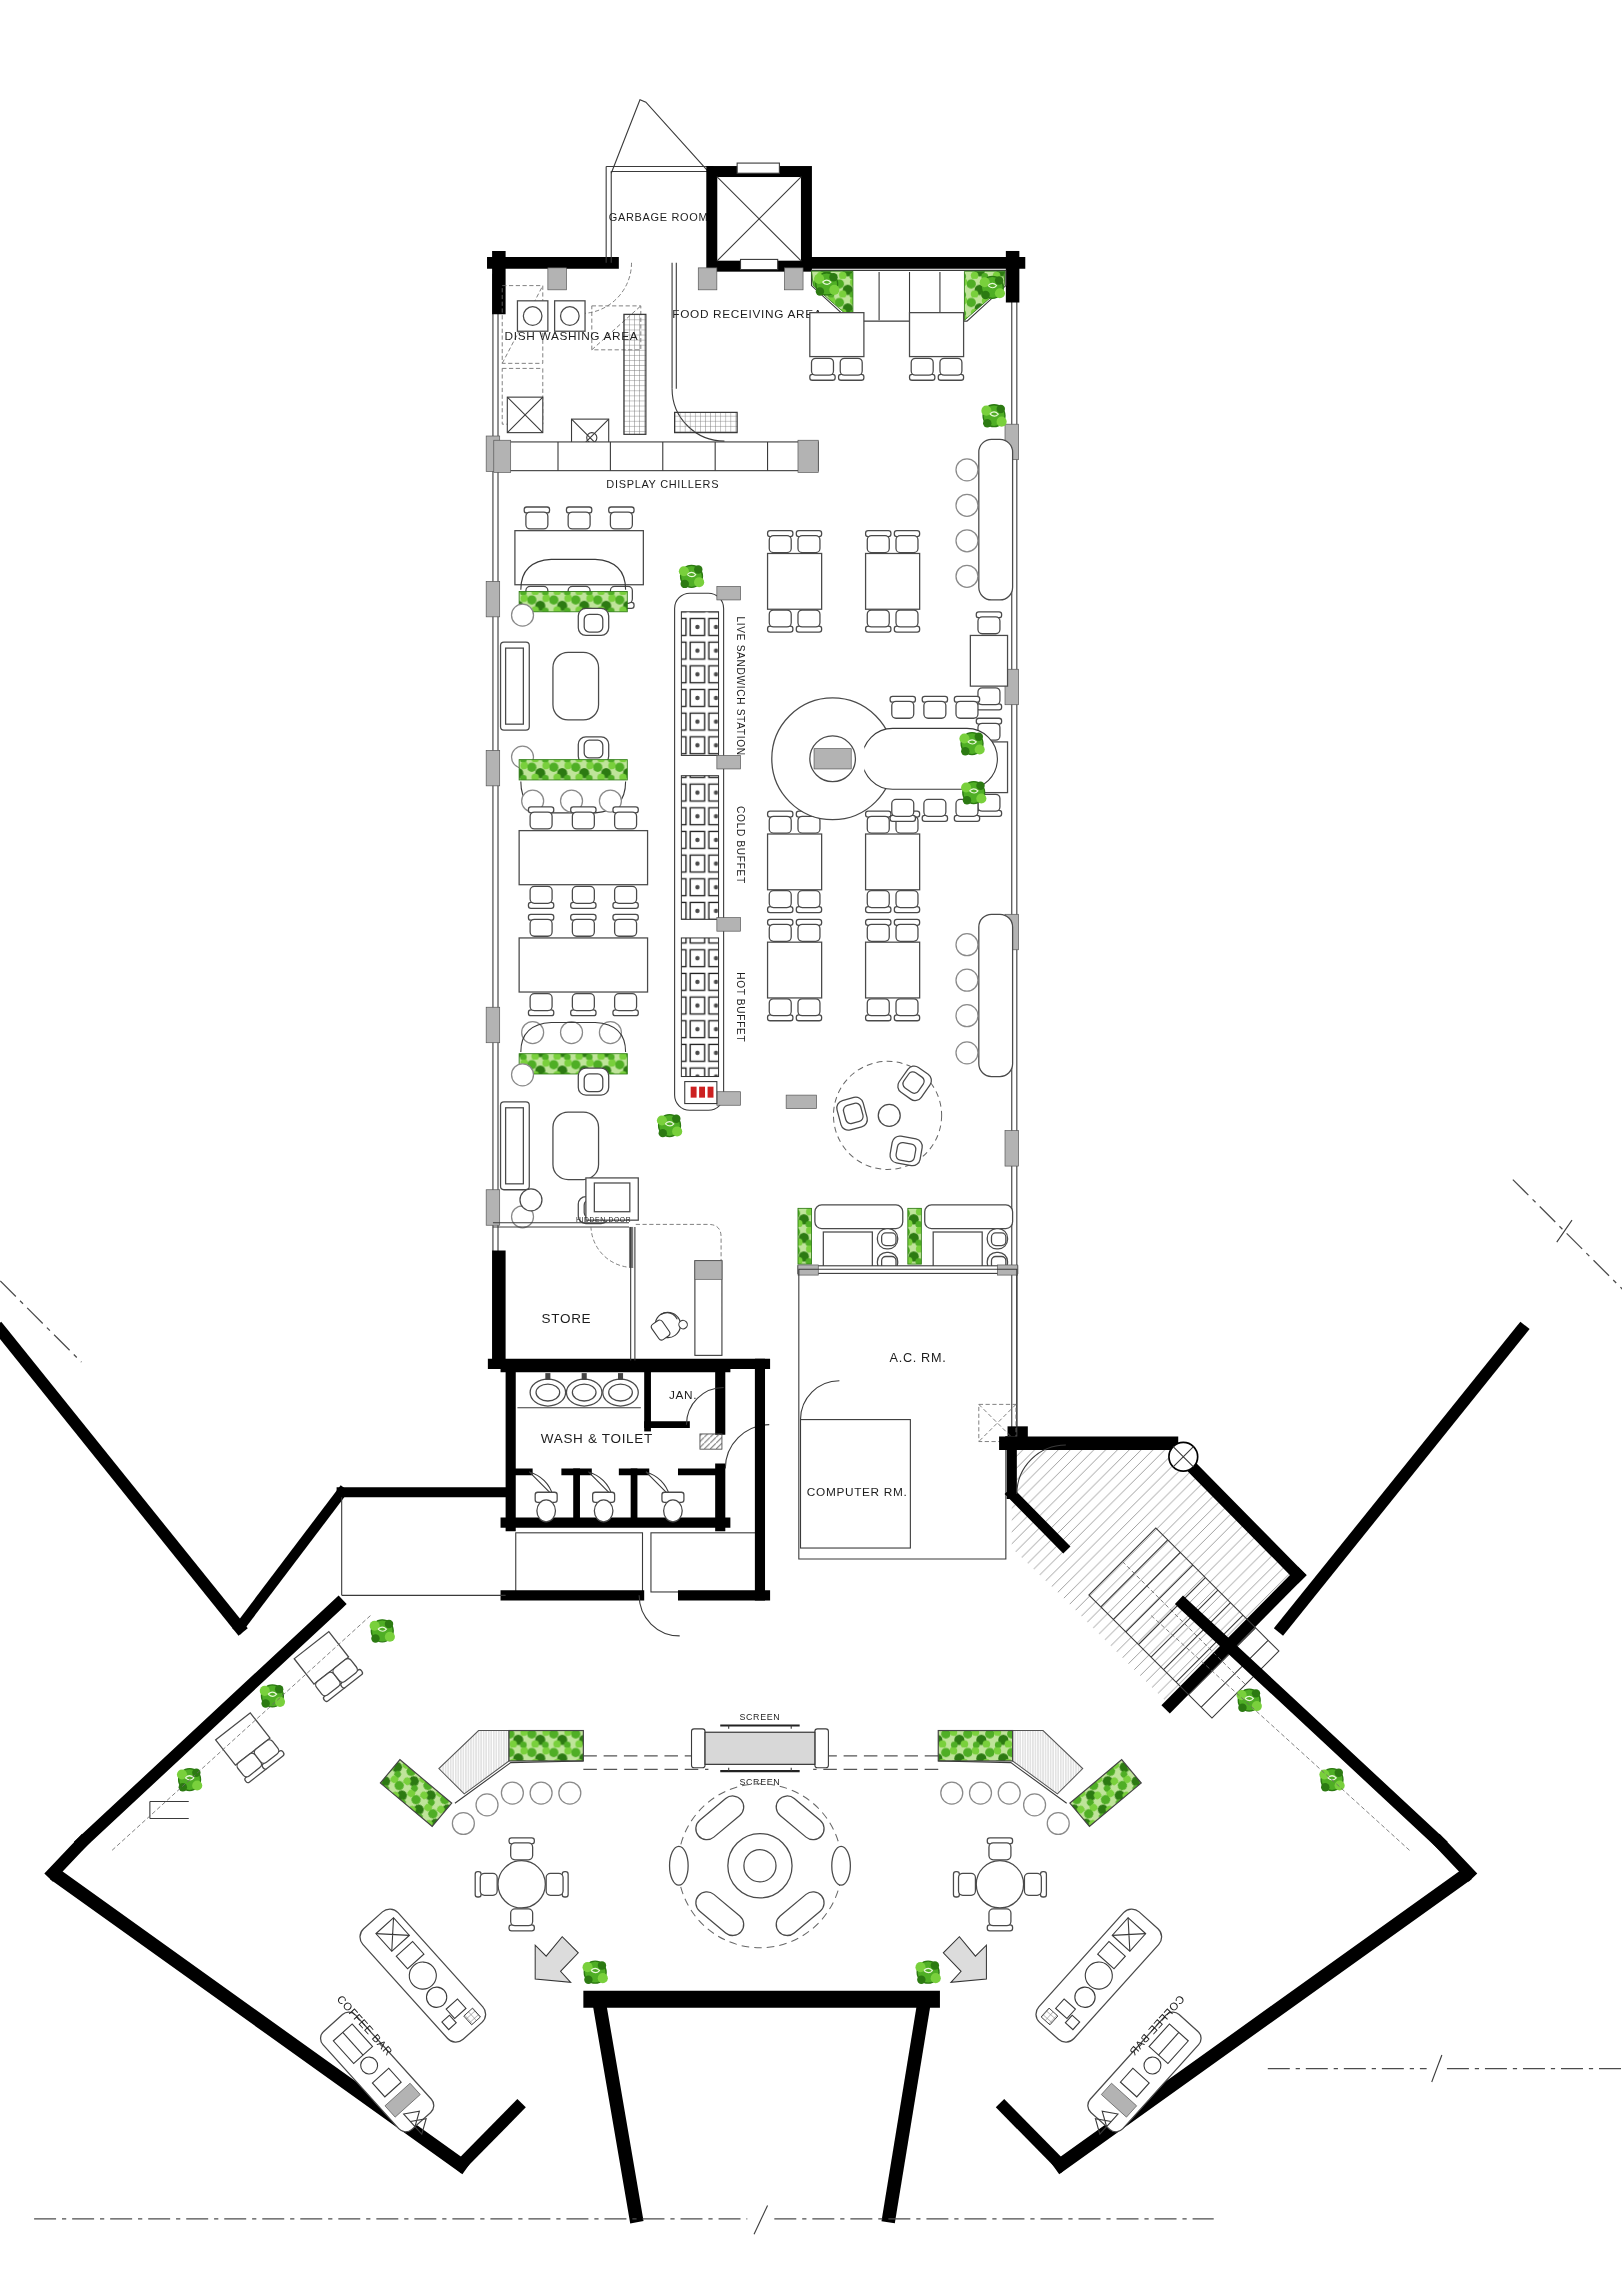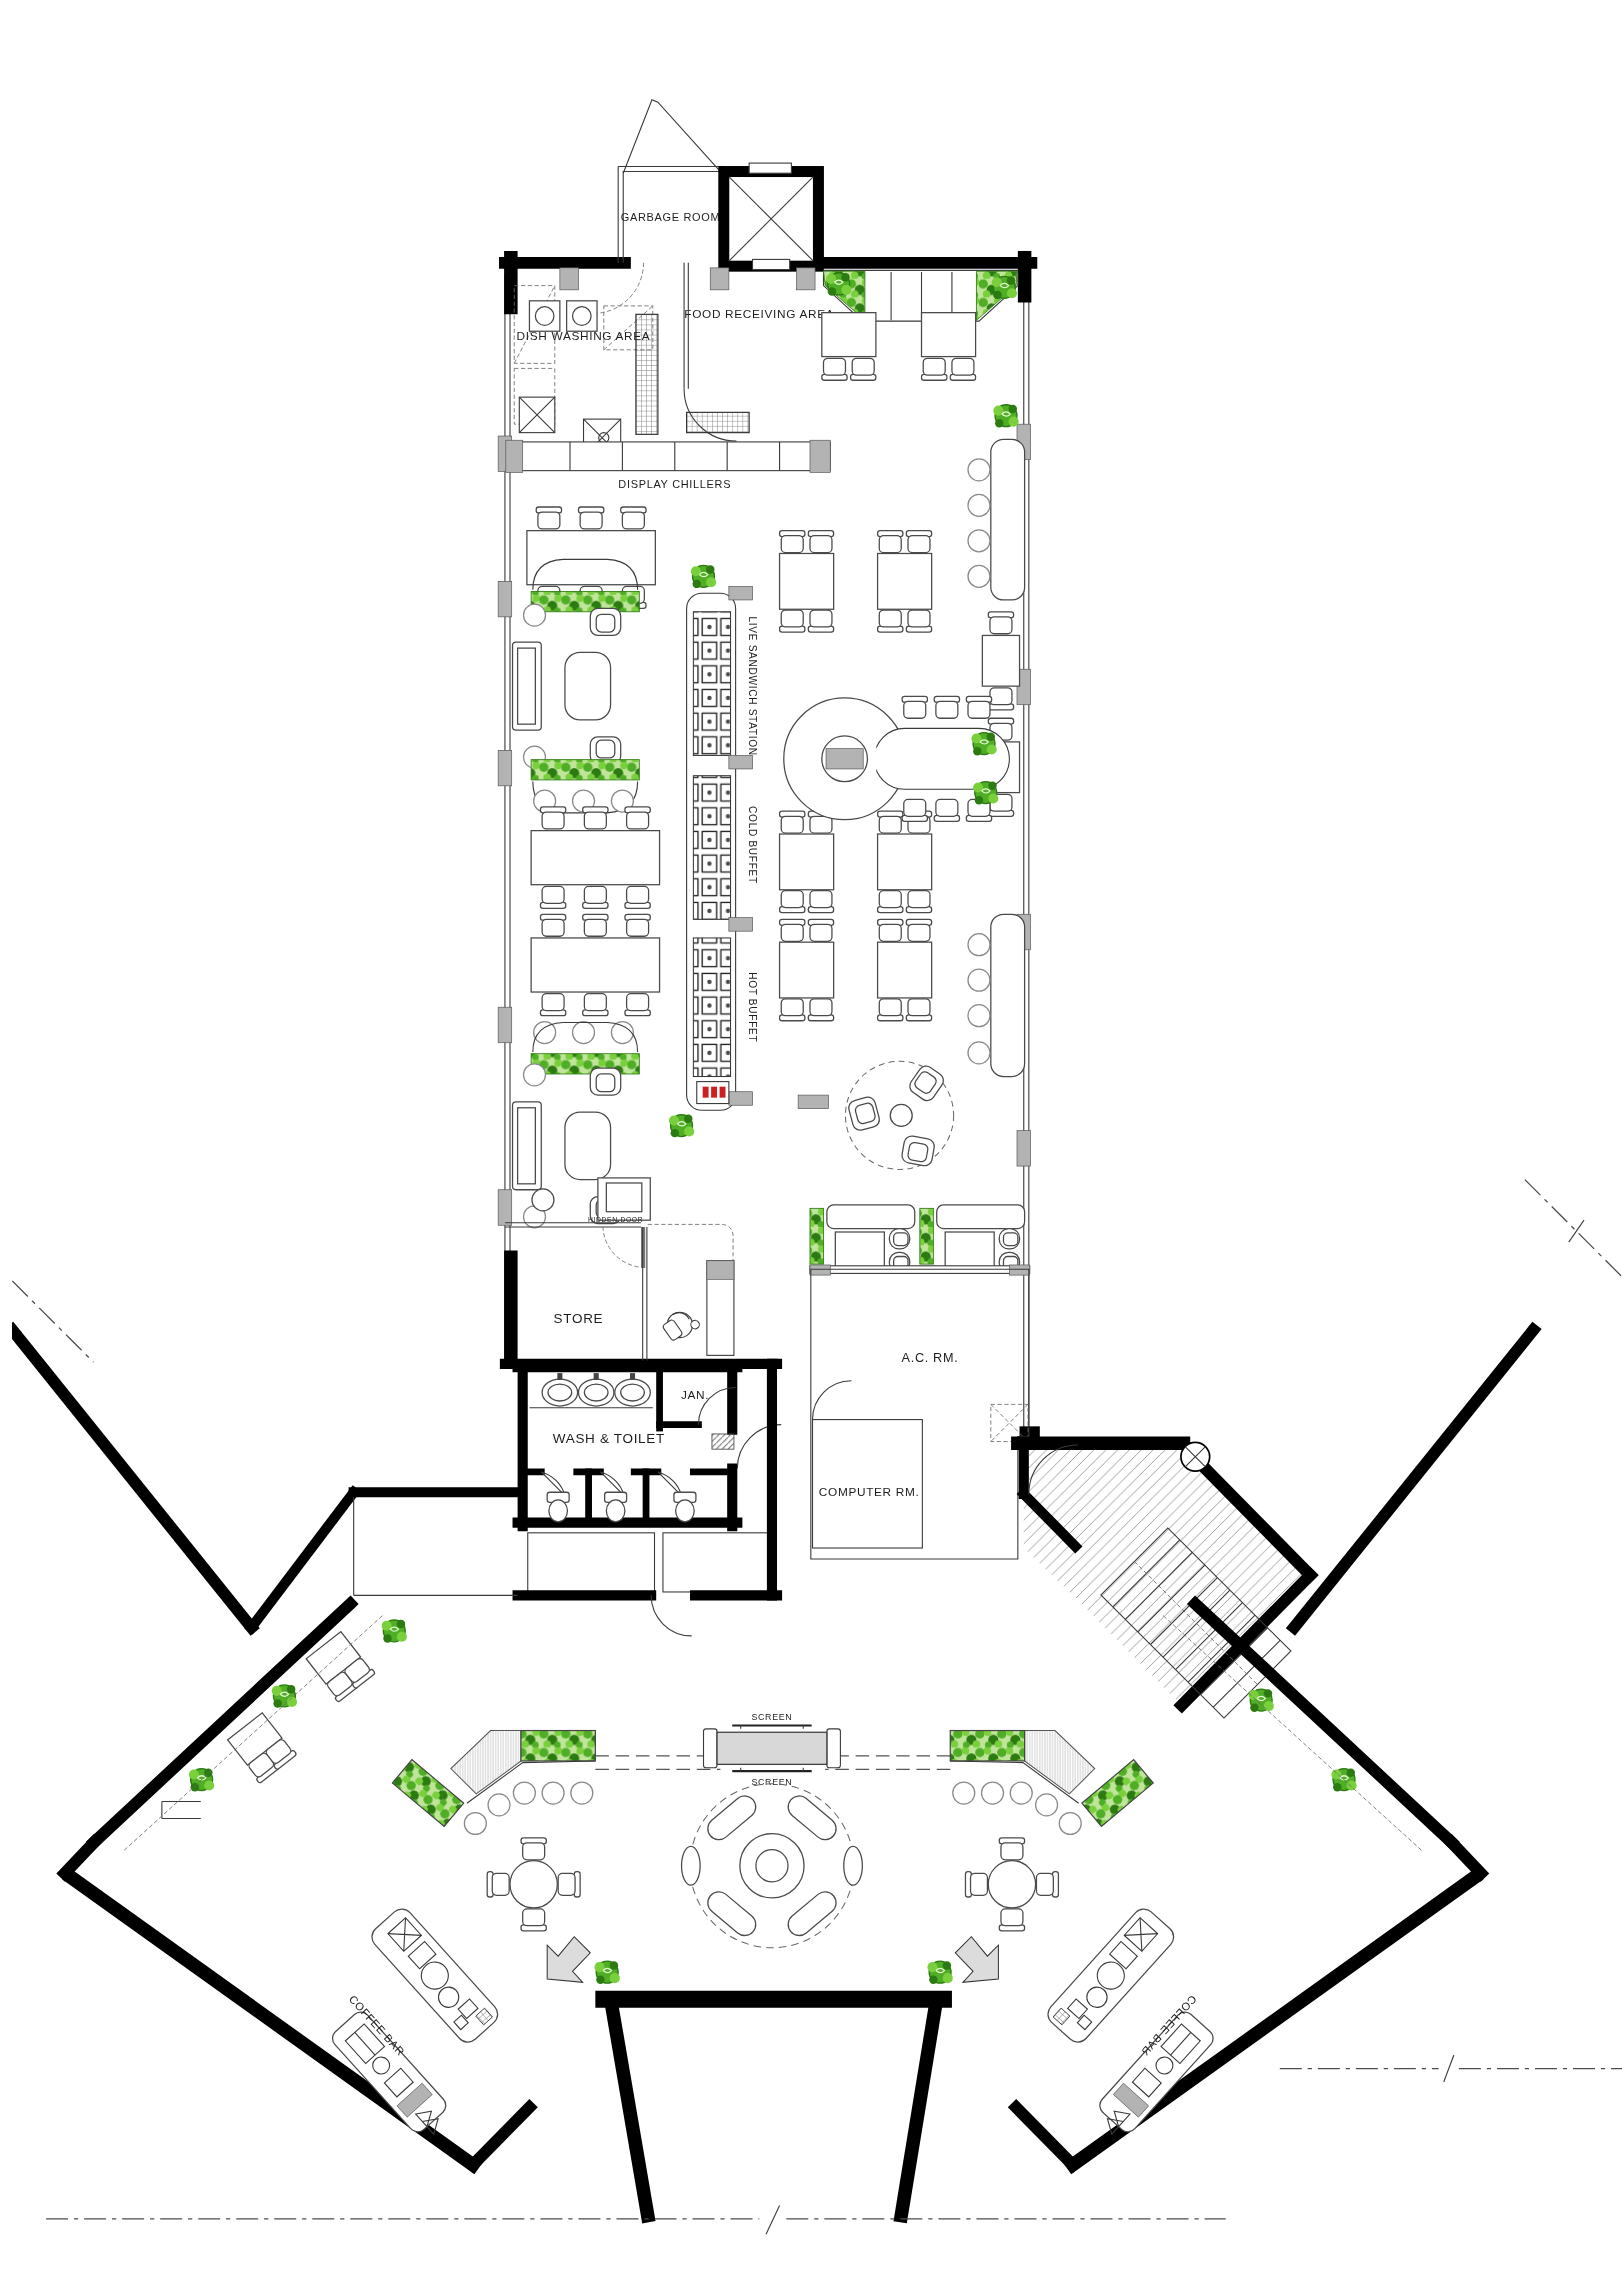--- a/index.html
+++ b/index.html
@@ -1,16 +1,16 @@
 <!DOCTYPE html>
 <html style="--wall: #000000; --column: #b3b3b3; --screen_fill: #d8d8d8; --arrow_gray: #dcdcdc; --accent_red: #cc2020; --plant_dark: #2c7a12; --plant_mid: #4fae25; --plant_light: #79d03c; --hatch_line: #8f8f8f;font-size:13.5px"><head>
 <meta charset="utf-8">
 <style>
   html,body{margin:0;padding:0;background:#fff;}
-  .stage{width:1340px;height:2295px;position:relative;background:#fff;margin-left:12px;}
+  .stage{width:1340px;height:2295px;position:relative;background:#fff;}
   svg{display:block}
   text{font-family:"Liberation Sans", sans-serif; fill:#1d1d1d;}
   .lbl{letter-spacing:.8px; text-anchor:middle;}
   .wall{stroke:var(--wall);fill:none;stroke-linecap:square}
   .w12{stroke-width:12}.w14{stroke-width:14}.w16{stroke-width:16}.w8{stroke-width:8}
   .thin{stroke:#3a3a3a;stroke-width:1.3;fill:none}
   .thinW{stroke:#3a3a3a;stroke-width:1.3;fill:#fff}
   .furn{stroke:#4a4a4a;stroke-width:1.5;fill:#fff}
   .furnG{stroke:#8a8a8a;stroke-width:1.5;fill:#fff}
   .dashE{stroke:#6a6a6a;stroke-width:1;fill:none;stroke-dasharray:5 3}

